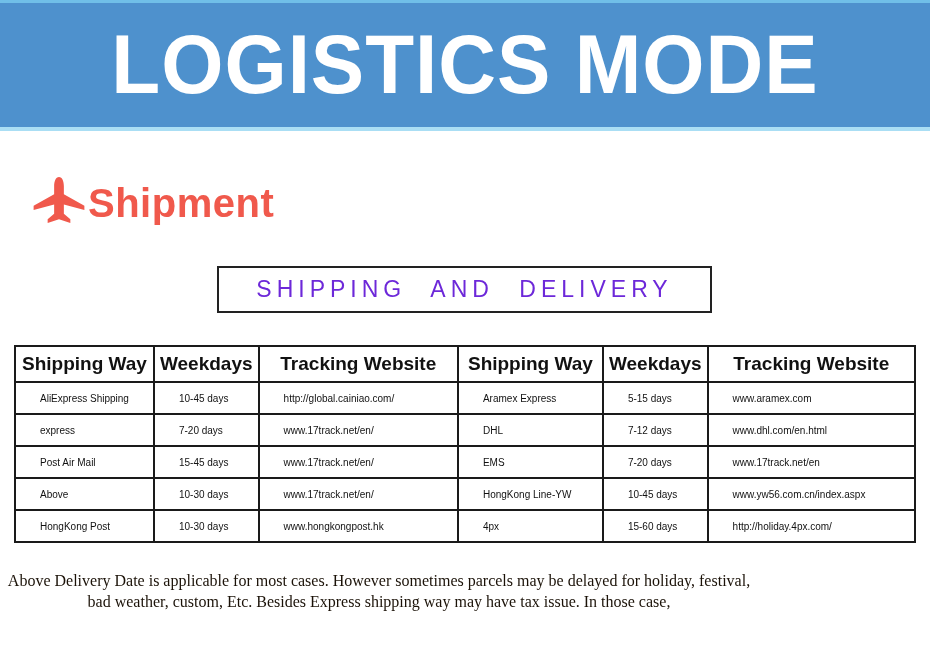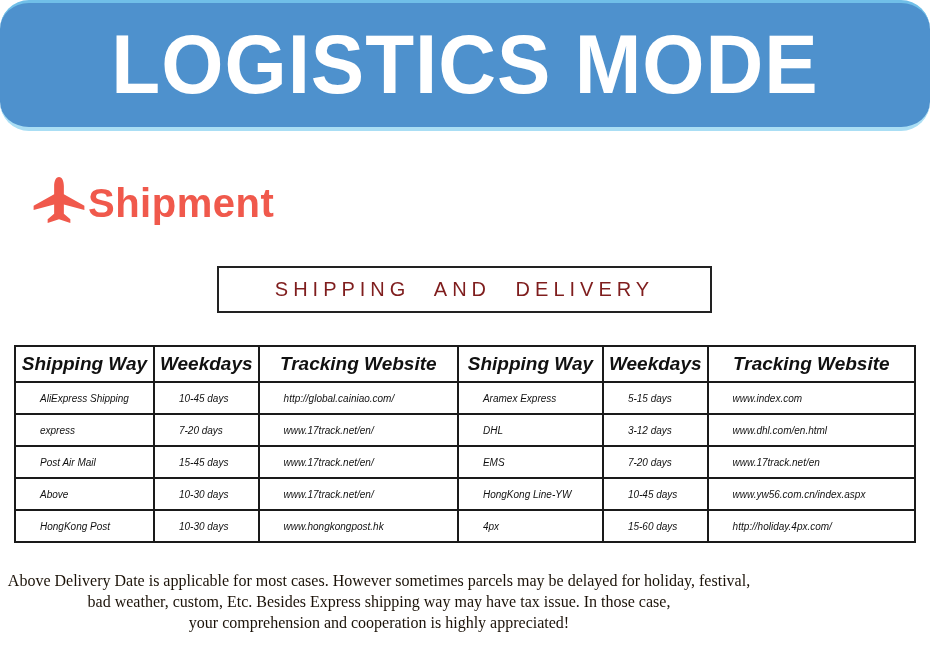--- a/index.html
+++ b/index.html
@@ -10,21 +10,21 @@
     font-family: "Liberation Sans", sans-serif;
     overflow: hidden;
   }
 
   
   .banner {
     position: absolute; left: 0; top: 0; width: 930px; height: 124px;
     background: #4e91cd;
     border-top: 3px solid #70bfe8;
     border-bottom: 4px solid #aadef4;
-    display: flex; align-items: center; justify-content: center; border-radius: 29px;
+    display: flex; align-items: center; justify-content: center;
   }
   .banner-title {
     color: #ffffff;
     font-size: 80px;
     font-weight: bold;
     letter-spacing: 1px;
     white-space: nowrap;
     transform: scaleY(1.04);
   }
 
@@ -43,42 +43,41 @@
 
   
   .section-box {
     position: absolute; left: 217px; top: 266px;
     width: 495px; height: 47px;
     border: 2px solid #222222;
     box-sizing: border-box;
     display: flex; align-items: center; justify-content: center;
   }
   .section-title {
-    font-size: 20px;
-    color: #7f1d1d;
+    font-size: 23px;
+    color: #6d28d9;
     letter-spacing: 5px;
     word-spacing: 14px;
     white-space: nowrap;
   }
 
   
   .table-wrap { position: absolute; left: 14px; top: 345px; }
   table.shipping {
     border-collapse: collapse;
     table-layout: fixed;
     width: 902px;
   }
   table.shipping th, table.shipping td {
     border: 2px solid #1a1a1a;
     vertical-align: middle;
     color: #111111;
     padding: 0 2px;
     overflow: hidden;
     white-space: nowrap;
-    font-style: italic;
   }
   table.shipping th {
     height: 34px;
     font-size: 19px;
     font-weight: 600;
   }
   table.shipping td {
     height: 30px;
     font-size: 10px;
     font-weight: 400;
@@ -143,28 +142,28 @@
         <th>Tracking Website</th>
       </tr>
     </thead>
     <tbody>
       <tr>
         <td class="small">AliExpress Shipping</td>
         <td>10-45 days</td>
         <td>http://global.cainiao.com/</td>
         <td>Aramex Express</td>
         <td>5-15 days</td>
-        <td>www.index.com</td>
+        <td>www.aramex.com</td>
       </tr>
       <tr>
         <td>express</td>
         <td>7-20 days</td>
         <td>www.17track.net/en/</td>
         <td>DHL</td>
-        <td>3-12 days</td>
+        <td>7-12 days</td>
         <td>www.dhl.com/en.html</td>
       </tr>
       <tr>
         <td>Post Air Mail</td>
         <td>15-45 days</td>
         <td>www.17track.net/en/</td>
         <td>EMS</td>
         <td>7-20 days</td>
         <td>www.17track.net/en</td>
       </tr>
@@ -184,14 +183,13 @@
         <td>15-60 days</td>
         <td>http://holiday.4px.com/</td>
       </tr>
     </tbody>
   </table>
 </div>
 
 <div class="footer-note">
   <div>Above Delivery Date is applicable for most cases. However sometimes parcels may be delayed for holiday, festival,</div>
   <div>bad weather, custom, Etc. Besides Express shipping way may have tax issue. In those case,</div>
-  <div>your comprehension and cooperation is highly appreciated!</div>
 </div>
 
 </body></html>

